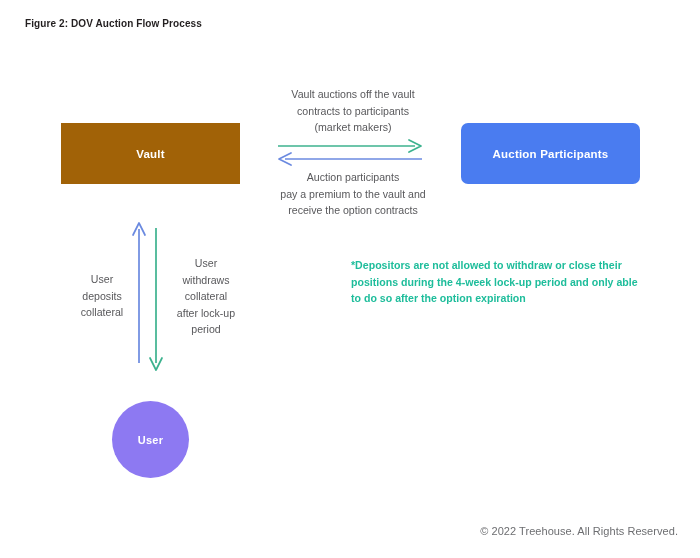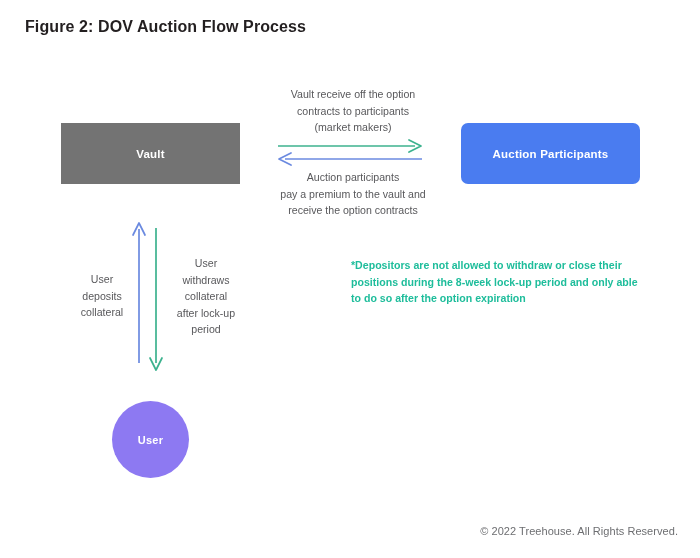--- a/index.html
+++ b/index.html
@@ -17,21 +17,21 @@
     height: 558px;
     background: #ffffff;
     overflow: hidden;
   }
 
   
   #figure-title {
     position: absolute;
     left: 25px;
     top: 18px;
-    font-size: 16px;
+    font-size: 10px;
     font-weight: bold;
     color: #231f20;
     letter-spacing: 0.1px;
     white-space: nowrap;
   }
 
   
   .node-box {
     position: absolute;
     display: flex;
@@ -40,21 +40,21 @@
     color: #ffffff;
     font-size: 11.5px;
     font-weight: bold;
     letter-spacing: 0.2px;
   }
   #vault-box {
     left: 61px;
     top: 123px;
     width: 179px;
     height: 61px;
-    background: #737373;
+    background: #a16207;
   }
   #participants-box {
     left: 461px;
     top: 123px;
     width: 179px;
     height: 61px;
     background: #4a7cf0;
     border-radius: 7px;
   }
   #user-circle {
@@ -187,38 +187,38 @@
       <line x1="139" y1="229" x2="139" y2="363" stroke="#6b8ae0" stroke-width="1.7"></line>
       <polyline points="133,235 139,223 145,235" fill="none" stroke="#6b8ae0" stroke-width="1.7" stroke-linecap="round" stroke-linejoin="round"></polyline>
     </g>
 
     <g>
       <line x1="156" y1="228" x2="156" y2="363" stroke="#3cb28e" stroke-width="1.7"></line>
       <polyline points="150,358 156,370 162,358" fill="none" stroke="#3cb28e" stroke-width="1.7" stroke-linecap="round" stroke-linejoin="round"></polyline>
     </g>
   </svg>
 
-  <div class="caption" id="caption-top">Vault receive off the option
+  <div class="caption" id="caption-top">Vault auctions off the vault
 contracts to participants
 (market makers)</div>
 
   <div class="caption" id="caption-bottom">Auction participants
 pay a premium to the vault and
 receive the option contracts</div>
 
   <div class="caption" id="caption-deposit">User
 deposits
 collateral</div>
 
   <div class="caption" id="caption-withdraw">User
 withdraws
 collateral
 after lock-up
 period</div>
 
   <div id="footnote">*Depositors are not allowed to withdraw or close their
-positions during the 8-week lock-up period and only able
+positions during the 4-week lock-up period and only able
 to do so after the option expiration</div>
 
 
   <div id="copyright">© 2022 Treehouse. All Rights Reserved.</div>
 
 </div>
 
 </body></html>

